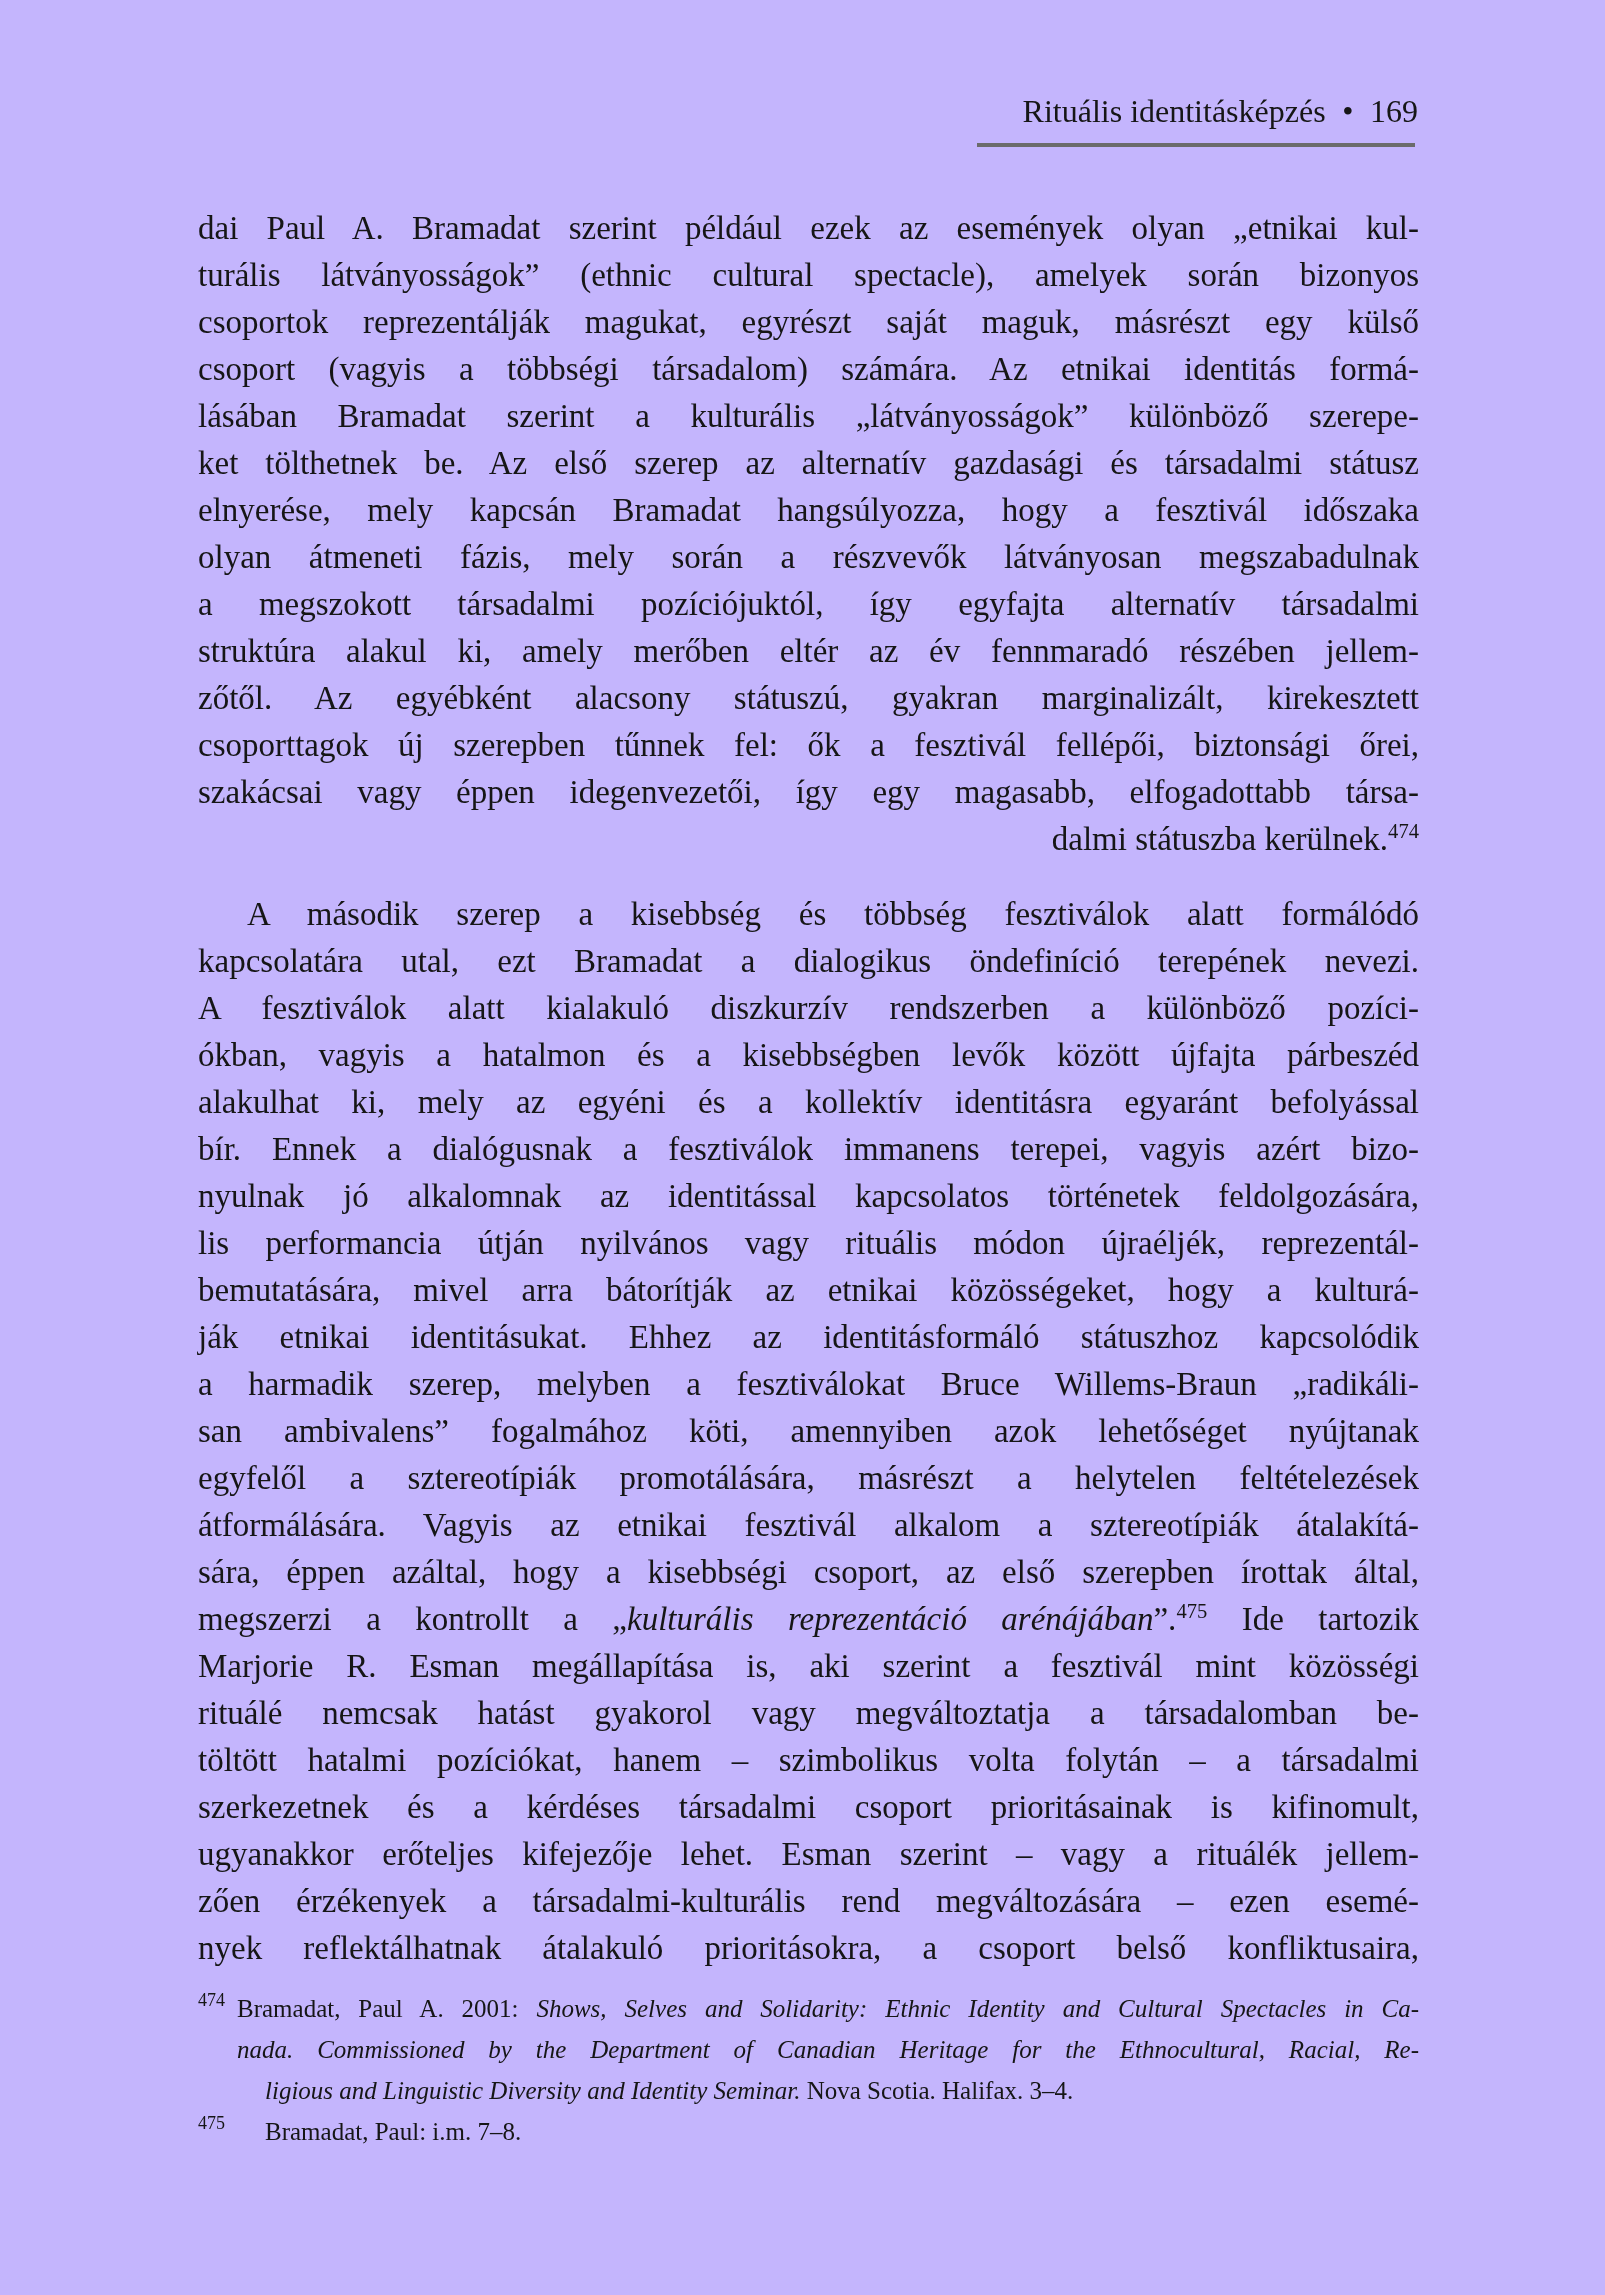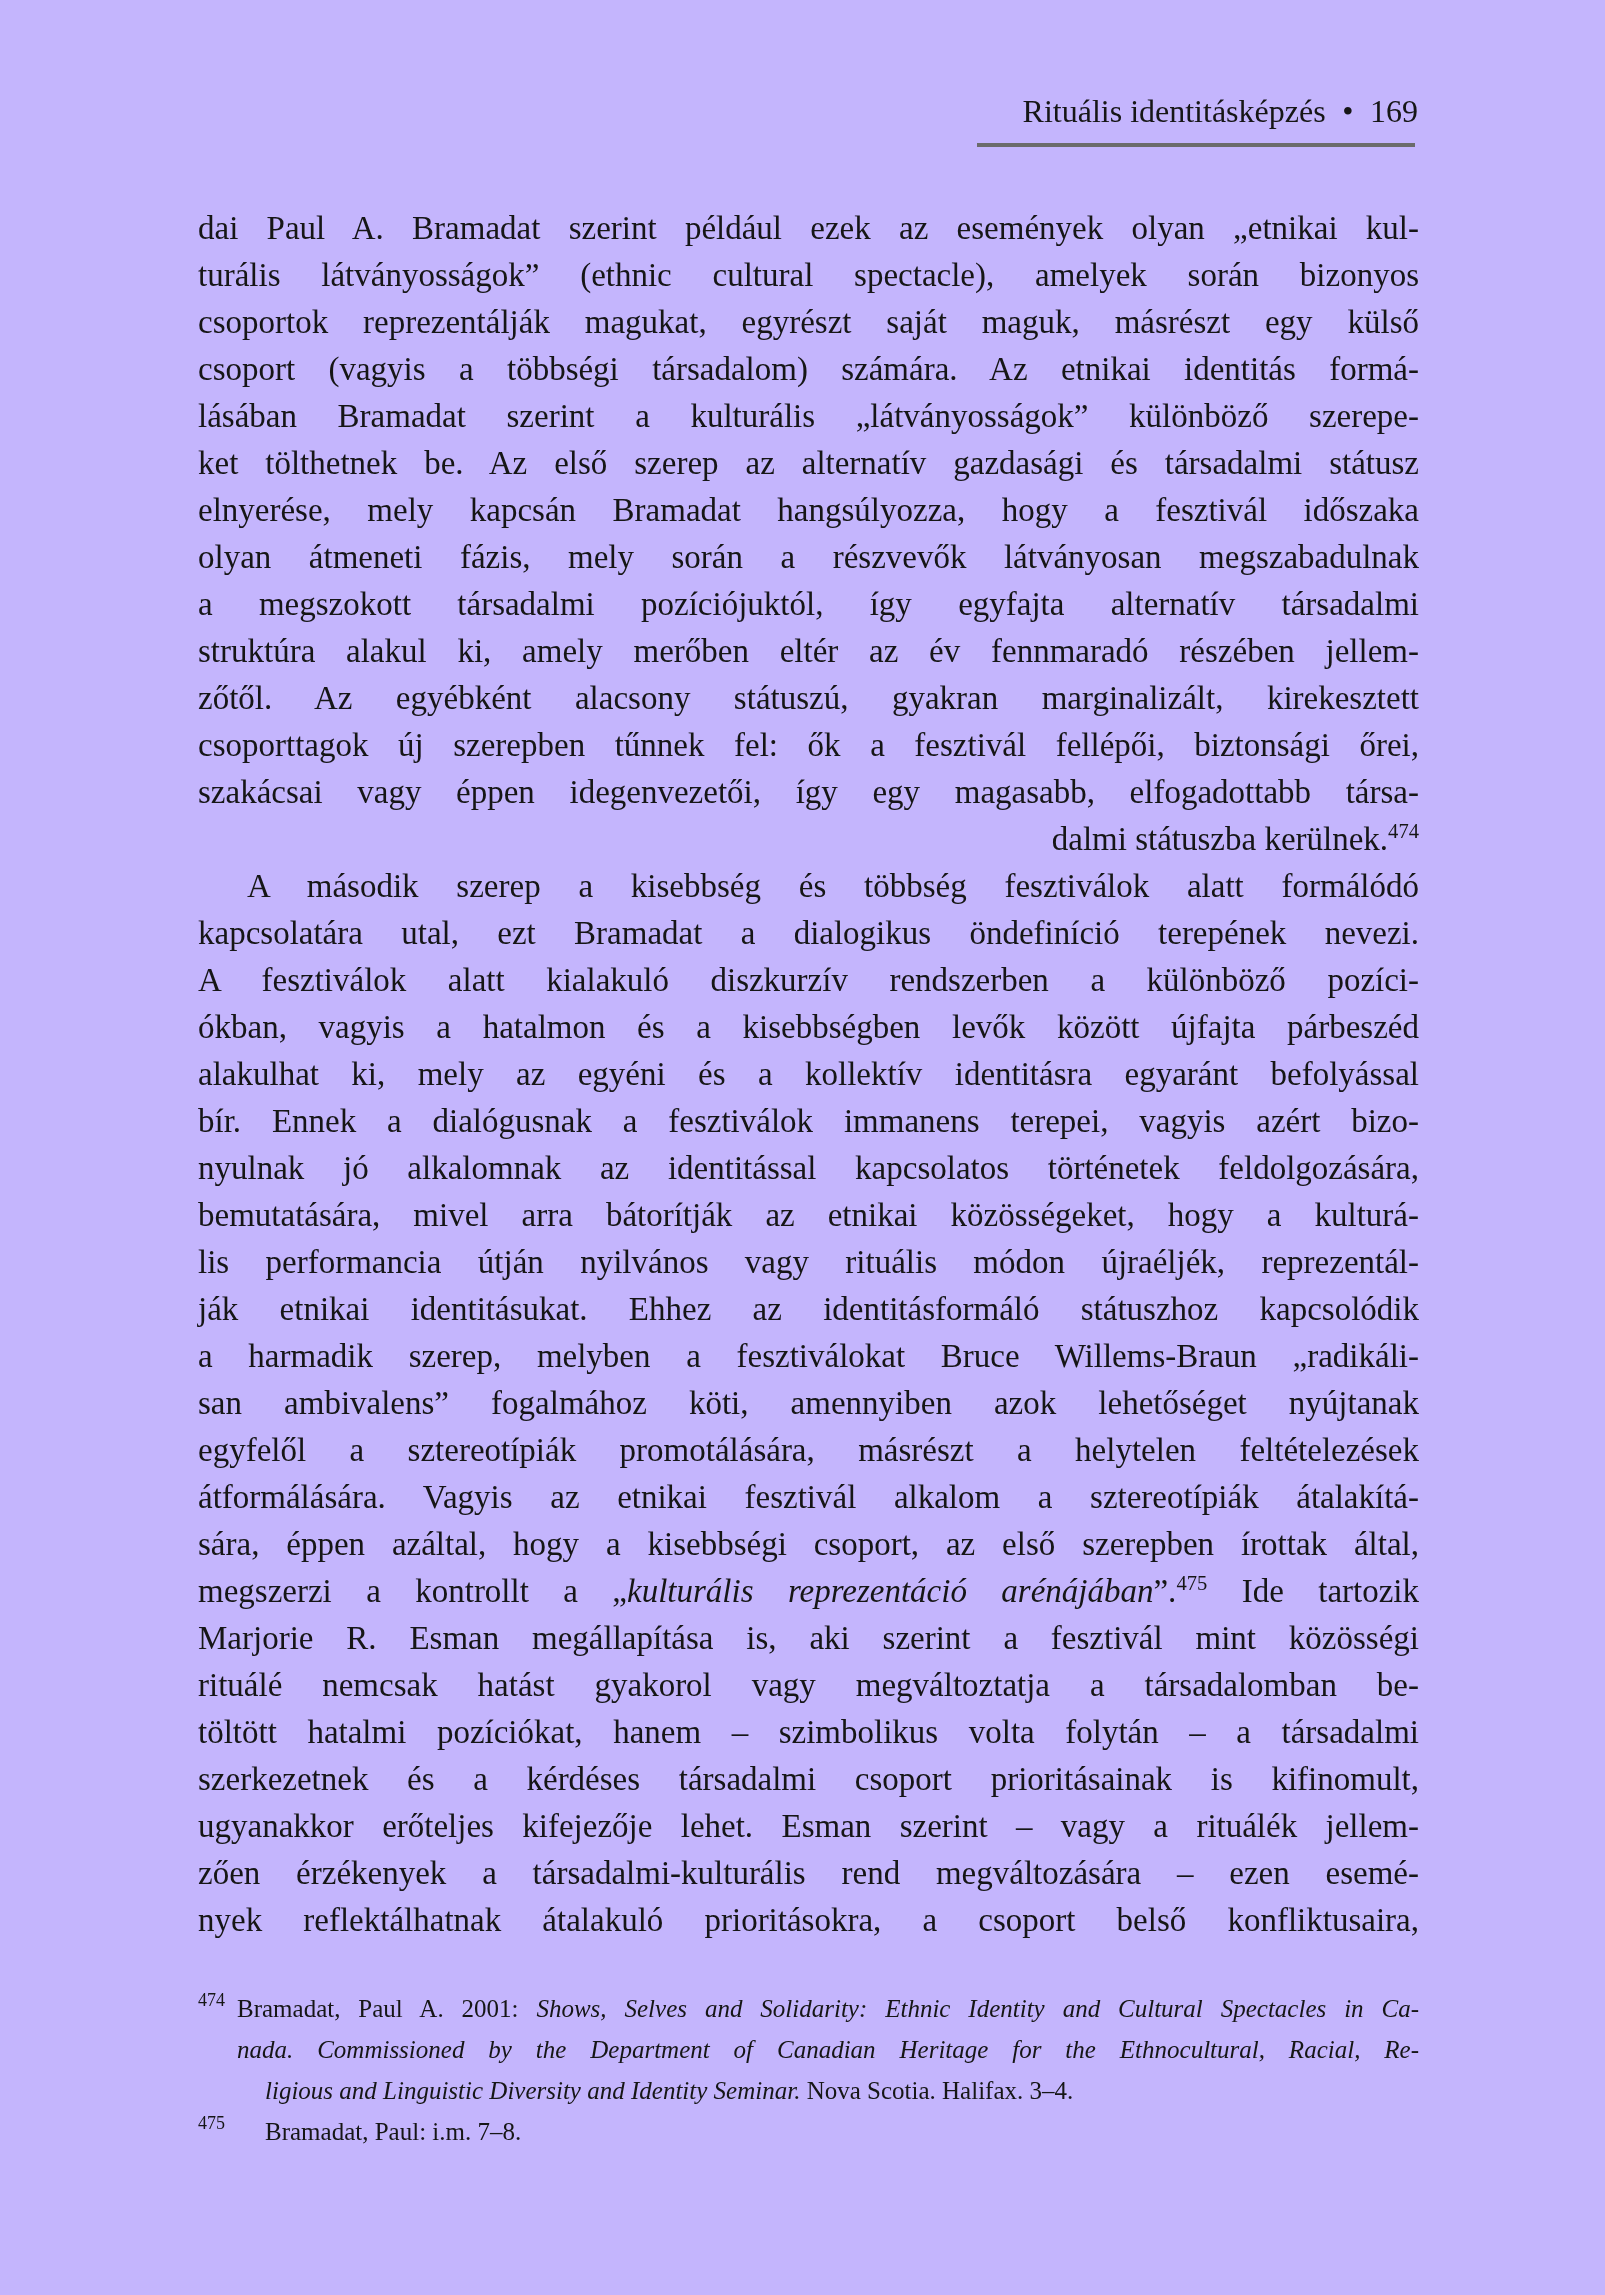--- a/index.html
+++ b/index.html
@@ -34,21 +34,21 @@
     font-size:33px;
   }
   .line{
     height:47px;
     line-height:47px;
     white-space:nowrap;
     text-align:justify;
     text-align-last:justify;
   }
   .line.no-j{text-align:right;text-align-last:auto;}
-  .line.ind{padding-left:49px;}
+  .line.ind{padding-left:49px;margin-top:28px;}
   .i{font-style:italic;}
   .sup{
     font-size:20.6px;
     position:relative;
     top:-12px;
     line-height:0;
   }
   
   .footnotes{
     position:absolute;
@@ -97,22 +97,22 @@
       <div class="line"><span>csoporttagok új szerepben tűnnek fel: ők a fesztivál fellépői, biztonsági őrei,</span></div>
       <div class="line"><span>szakácsai vagy éppen idegenvezetői, így egy magasabb, elfogadottabb társa-</span></div>
       <div class="line no-j"><span>dalmi státuszba kerülnek.</span><span class="sup">474</span></div>
       <div class="line ind"><span>A második szerep a kisebbség és többség fesztiválok alatt formálódó</span></div>
       <div class="line"><span>kapcsolatára utal, ezt Bramadat a dialogikus öndefiníció terepének nevezi.</span></div>
       <div class="line"><span>A fesztiválok alatt kialakuló diszkurzív rendszerben a különböző pozíci-</span></div>
       <div class="line"><span>ókban, vagyis a hatalmon és a kisebbségben levők között újfajta párbeszéd</span></div>
       <div class="line"><span>alakulhat ki, mely az egyéni és a kollektív identitásra egyaránt befolyással</span></div>
       <div class="line"><span>bír. Ennek a dialógusnak a fesztiválok immanens terepei, vagyis azért bizo-</span></div>
       <div class="line"><span>nyulnak jó alkalomnak az identitással kapcsolatos történetek feldolgozására,</span></div>
+      <div class="line"><span>lis performancia útján nyilvános vagy rituális módon újraéljék, reprezentál-</span></div>
       <div class="line"><span>bemutatására, mivel arra bátorítják az etnikai közösségeket, hogy a kulturá-</span></div>
-      <div class="line"><span>lis performancia útján nyilvános vagy rituális módon újraéljék, reprezentál-</span></div>
       <div class="line"><span>ják etnikai identitásukat. Ehhez az identitásformáló státuszhoz kapcsolódik</span></div>
       <div class="line"><span>a harmadik szerep, melyben a fesztiválokat Bruce Willems-Braun „radikáli-</span></div>
       <div class="line"><span>san ambivalens” fogalmához köti, amennyiben azok lehetőséget nyújtanak</span></div>
       <div class="line"><span>egyfelől a sztereotípiák promotálására, másrészt a helytelen feltételezések</span></div>
       <div class="line"><span>átformálására. Vagyis az etnikai fesztivál alkalom a sztereotípiák átalakítá-</span></div>
       <div class="line"><span>sára, éppen azáltal, hogy a kisebbségi csoport, az első szerepben írottak által,</span></div>
       <div class="line"><span>megszerzi a kontrollt a „</span><span class="i">kulturális reprezentáció arénájában</span><span>”.</span><span class="sup">475</span><span> Ide tartozik</span></div>
       <div class="line"><span>Marjorie R. Esman megállapítása is, aki szerint a fesztivál mint közösségi</span></div>
       <div class="line"><span>rituálé nemcsak hatást gyakorol vagy megváltoztatja a társadalomban be-</span></div>
       <div class="line"><span>töltött hatalmi pozíciókat, hanem – szimbolikus volta folytán – a társadalmi</span></div>

